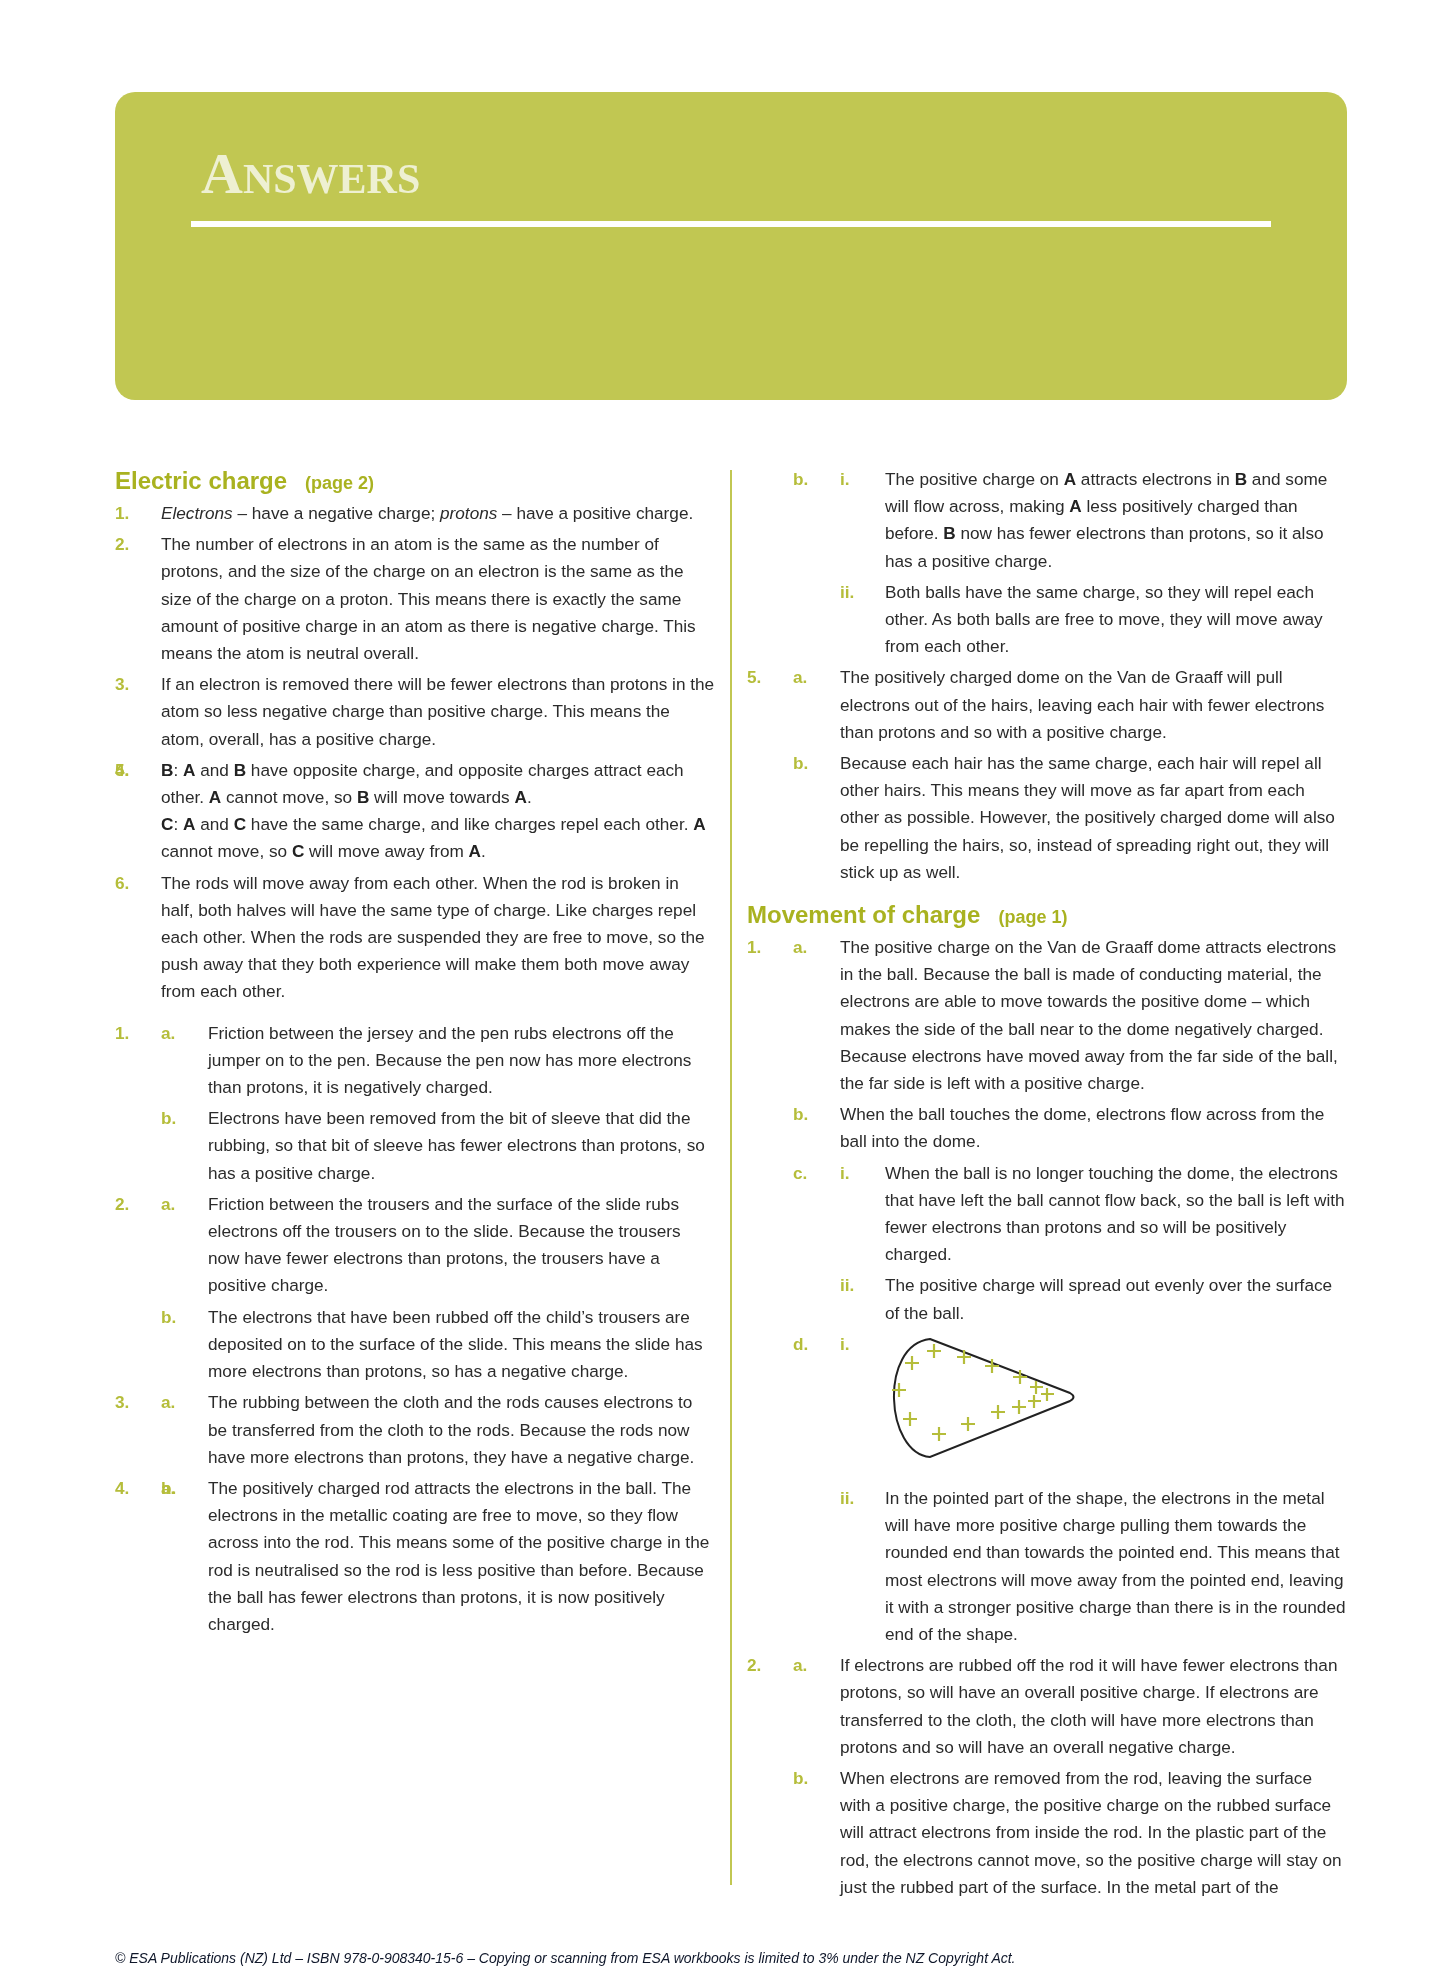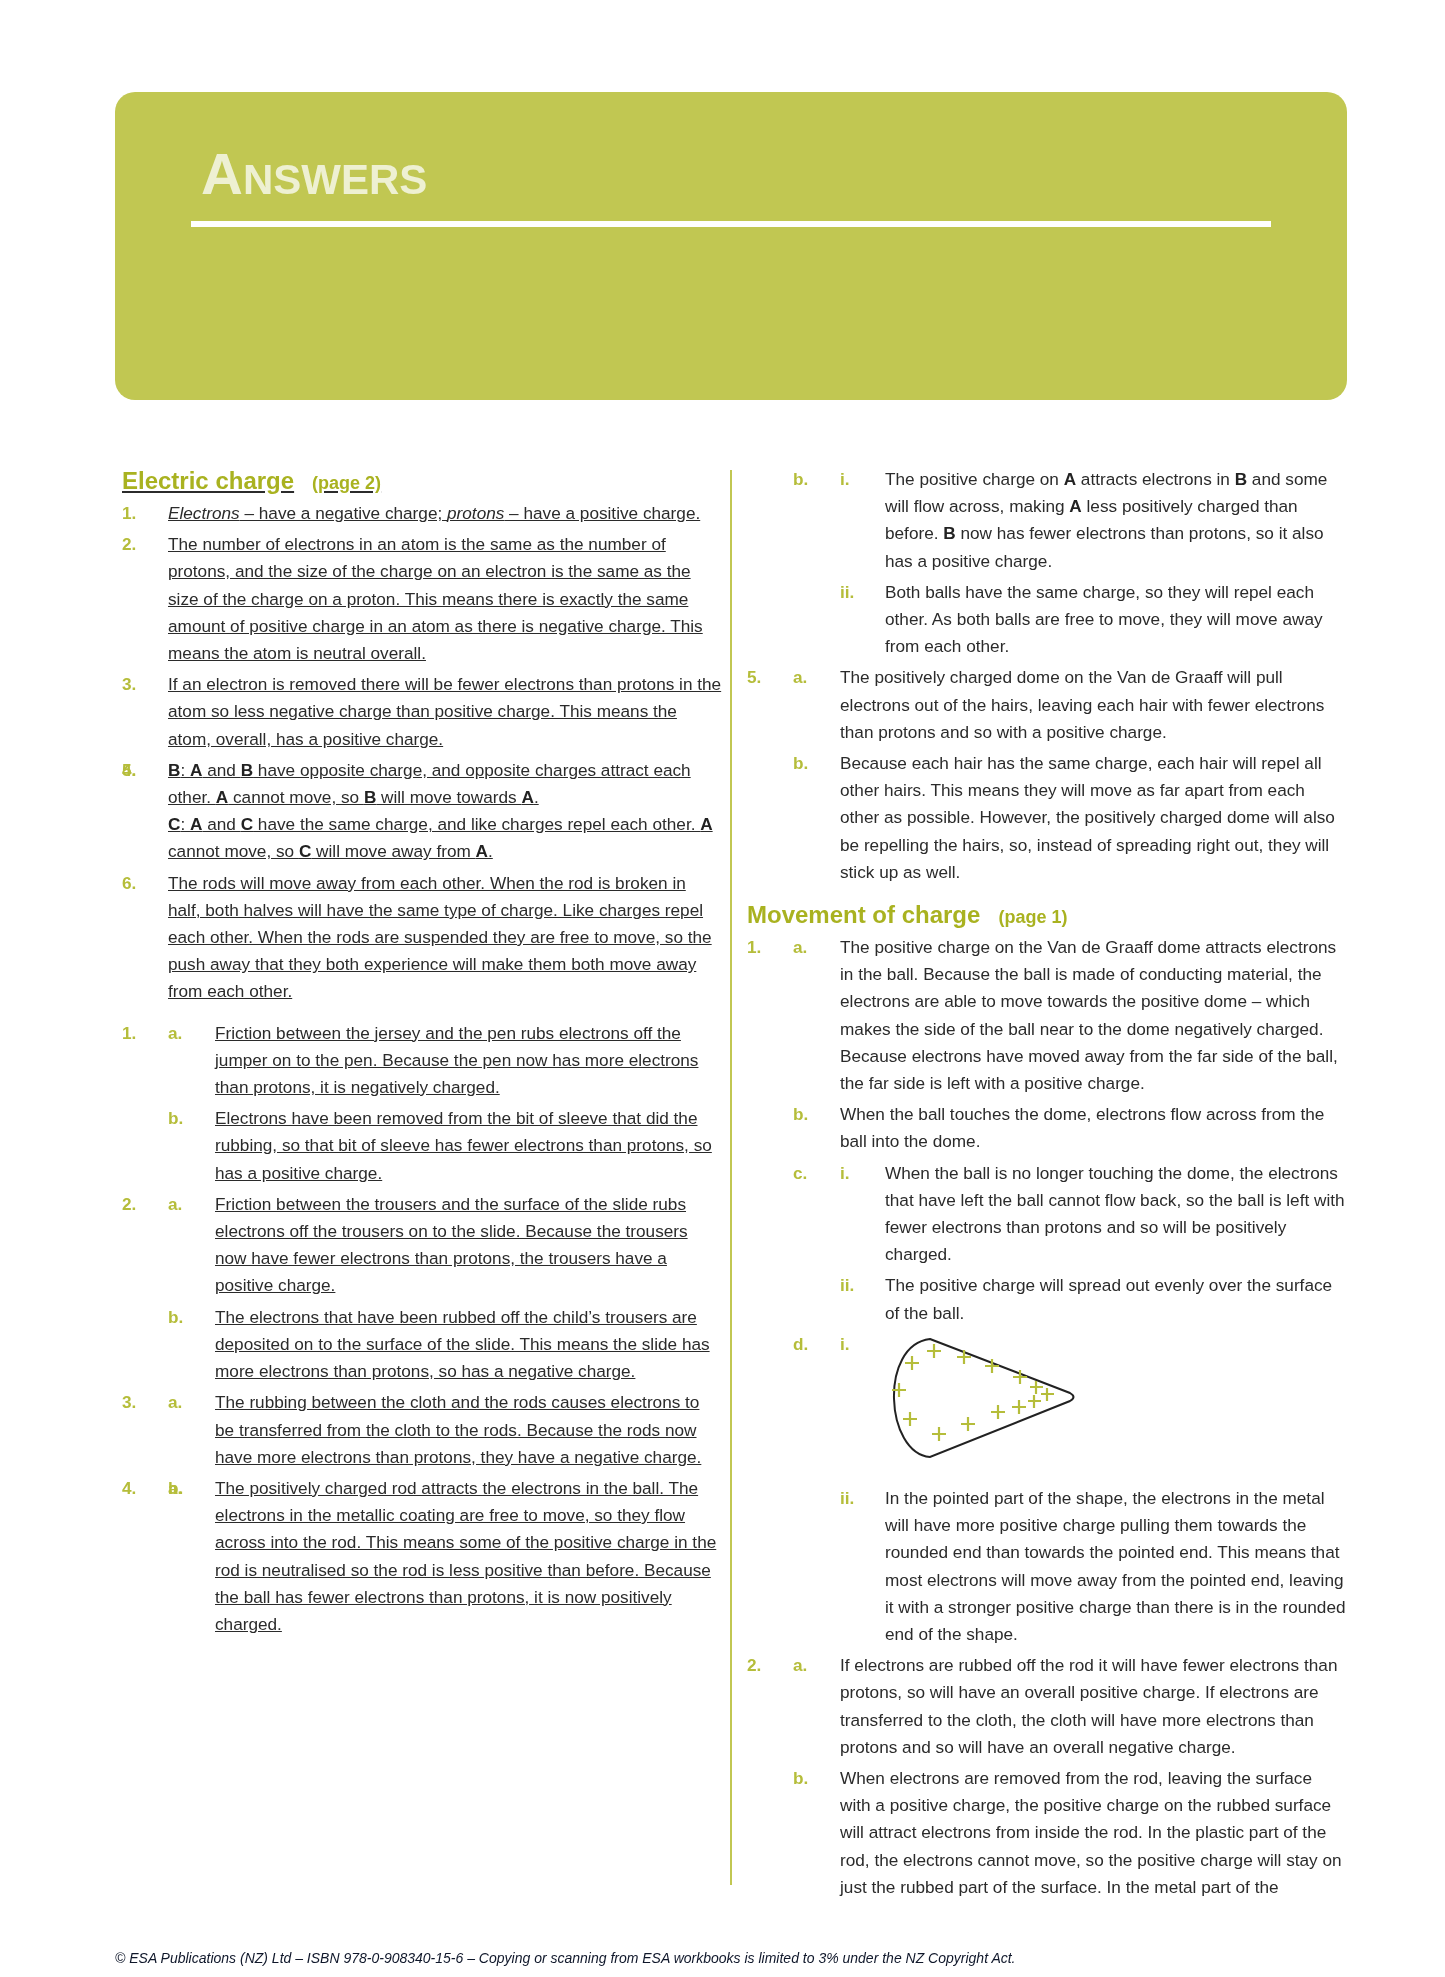--- a/index.html
+++ b/index.html
@@ -1,27 +1,27 @@
 <!DOCTYPE html>
 <html><head>
 <meta charset="utf-8">
 <style>
   html, body { margin: 0; padding: 0; background: #ffffff; }
   body { width: 1445px; height: 1977px; position: relative; overflow: hidden;
          font-family: "Liberation Sans", "DejaVu Sans", sans-serif; color: #2b2b2b; }
   .header-box { position: absolute; left: 115px; top: 92px; width: 1232px; height: 308px;
                 background: #c1c752; border-radius: 20px; }
   .header-title { position: absolute; left: 86px; top: 48px; font-size: 52px; font-weight: bold;
-                  color: #eef0d2; letter-spacing: 0px; font-family: Liberation Sans, sans-serif; }
+                  color: #eef0d2; letter-spacing: 0px; font-family: Liberation Serif, serif; }
   .header-title .big { font-size: 58px; }
   .header-title .small { font-size: 42px; }
   .header-rule { position: absolute; left: 76px; top: 129px; width: 1080px; height: 6px; background: #ffffff; }
 
   .col { position: absolute; top: 466px; width: 600px; font-size: 17.2px; line-height: 27.2px; }
-  .col-left { left: 122px; text-decoration: underline; }
+  .col-left { left: 115px; }
   .col-right { left: 747px; }
   .divider { position: absolute; left: 730px; top: 470px; width: 2px; height: 1415px; background: #c1c752; }
 
   .section-title { color: #a9b220; font-weight: bold; font-size: 24px; line-height: 30px;
                    margin: 0 0 2px 0; }
   .section-title .pg { font-size: 18px; margin-left: 18px; }
   .section-gap { height: 10px; }
 
   .item { position: relative; margin-bottom: 4px; }
   .num, .sub, .subsub { position: absolute; top: 0; color: #b5bd3a; font-weight: bold; }

